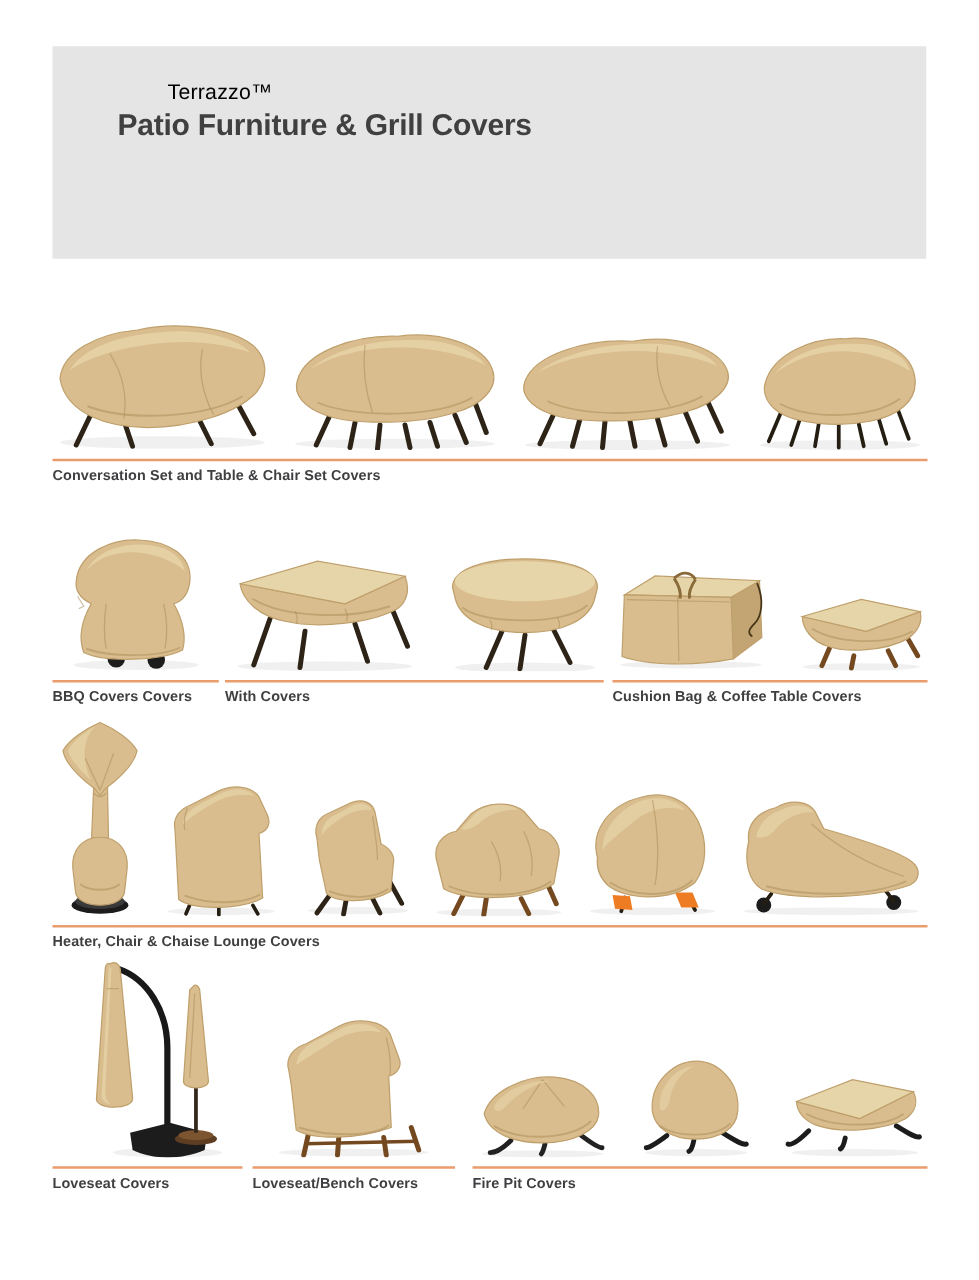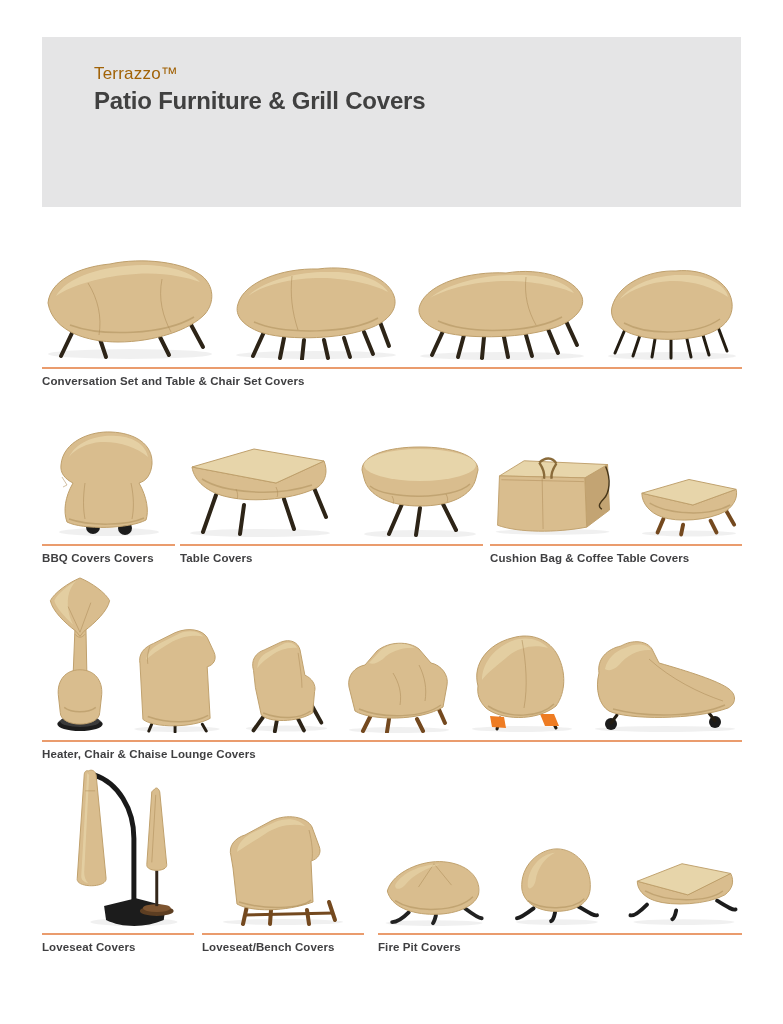--- a/index.html
+++ b/index.html
@@ -2,21 +2,21 @@
 <html><head>
 <meta charset="utf-8">
 <style>
   html,body{margin:0;padding:0;background:#ffffff;}
   .page{position:relative;width:783px;height:1024px;background:#ffffff;overflow:hidden;
         font-family:"Liberation Sans",sans-serif;}
 
   
   .hero{position:absolute;left:42px;top:37px;width:699px;height:170px;background:#e5e5e6;
         box-sizing:border-box;padding:27px 40px 0 52px;}
-  .brand{font-size:17px;color:#a16207;letter-spacing:.2px;}
+  .brand{font-size:17px;color:#000000;letter-spacing:.2px;margin-left:40px;}
   .title{margin:3px 0 9px 0;font-size:24px;font-weight:bold;color:#404040;letter-spacing:-.2px;}
   .desc{font-size:13.5px;line-height:19px;color:#3a3a3a;}
 
   
   .row{position:absolute;left:42px;width:700px;}
   .row1{top:255px}.row2{top:425px}.row3{top:575px}.row4{top:765px}
   .group{position:absolute;top:0;}
   .products{display:flex;align-items:flex-end;justify-content:space-between;}
   .products svg{display:block;}
   .row1 .products{height:105px}
@@ -169,21 +169,21 @@
           <line class="leg" x1="62" y1="66" x2="58" y2="93"></line>
           <line class="leg" x1="84" y1="60" x2="98" y2="88"></line>
           <path class="tan body" d="M4,28 C4,13 30,5 62,5 C94,5 120,13 120,28 L118,36 C114,54 92,64 62,64 C32,64 10,54 6,36 Z"></path>
           <ellipse class="tanl" cx="62" cy="23" rx="56" ry="16"></ellipse>
           <path class="hem" d="M12,44 C28,58 96,58 112,42"></path>
           <path class="ln" d="M34,54 C36,58 36,60 35,62 M88,52 C90,56 90,58 89,60"></path>
         </svg>
 
       </div>
       <div class="divider"></div>
-      <div class="g-label">Table Covers</div>
+      <div class="g-label">With Covers</div>
     </div>
 
     <div class="group g3">
       <div class="products">
 
         <svg width="128" height="88" viewBox="0 0 135 88">
           <ellipse class="shadow" cx="66" cy="85" rx="60" ry="3"></ellipse>
           <path class="tand body" d="M100,28 L124,14 L126,62 L102,80 Z"></path>
           <path class="tanl body" d="M10,26 L36,10 L124,14 L100,28 Z"></path>
           <path class="tan body" d="M10,26 L100,28 L102,80 C70,86 30,86 8,78 Z"></path>

